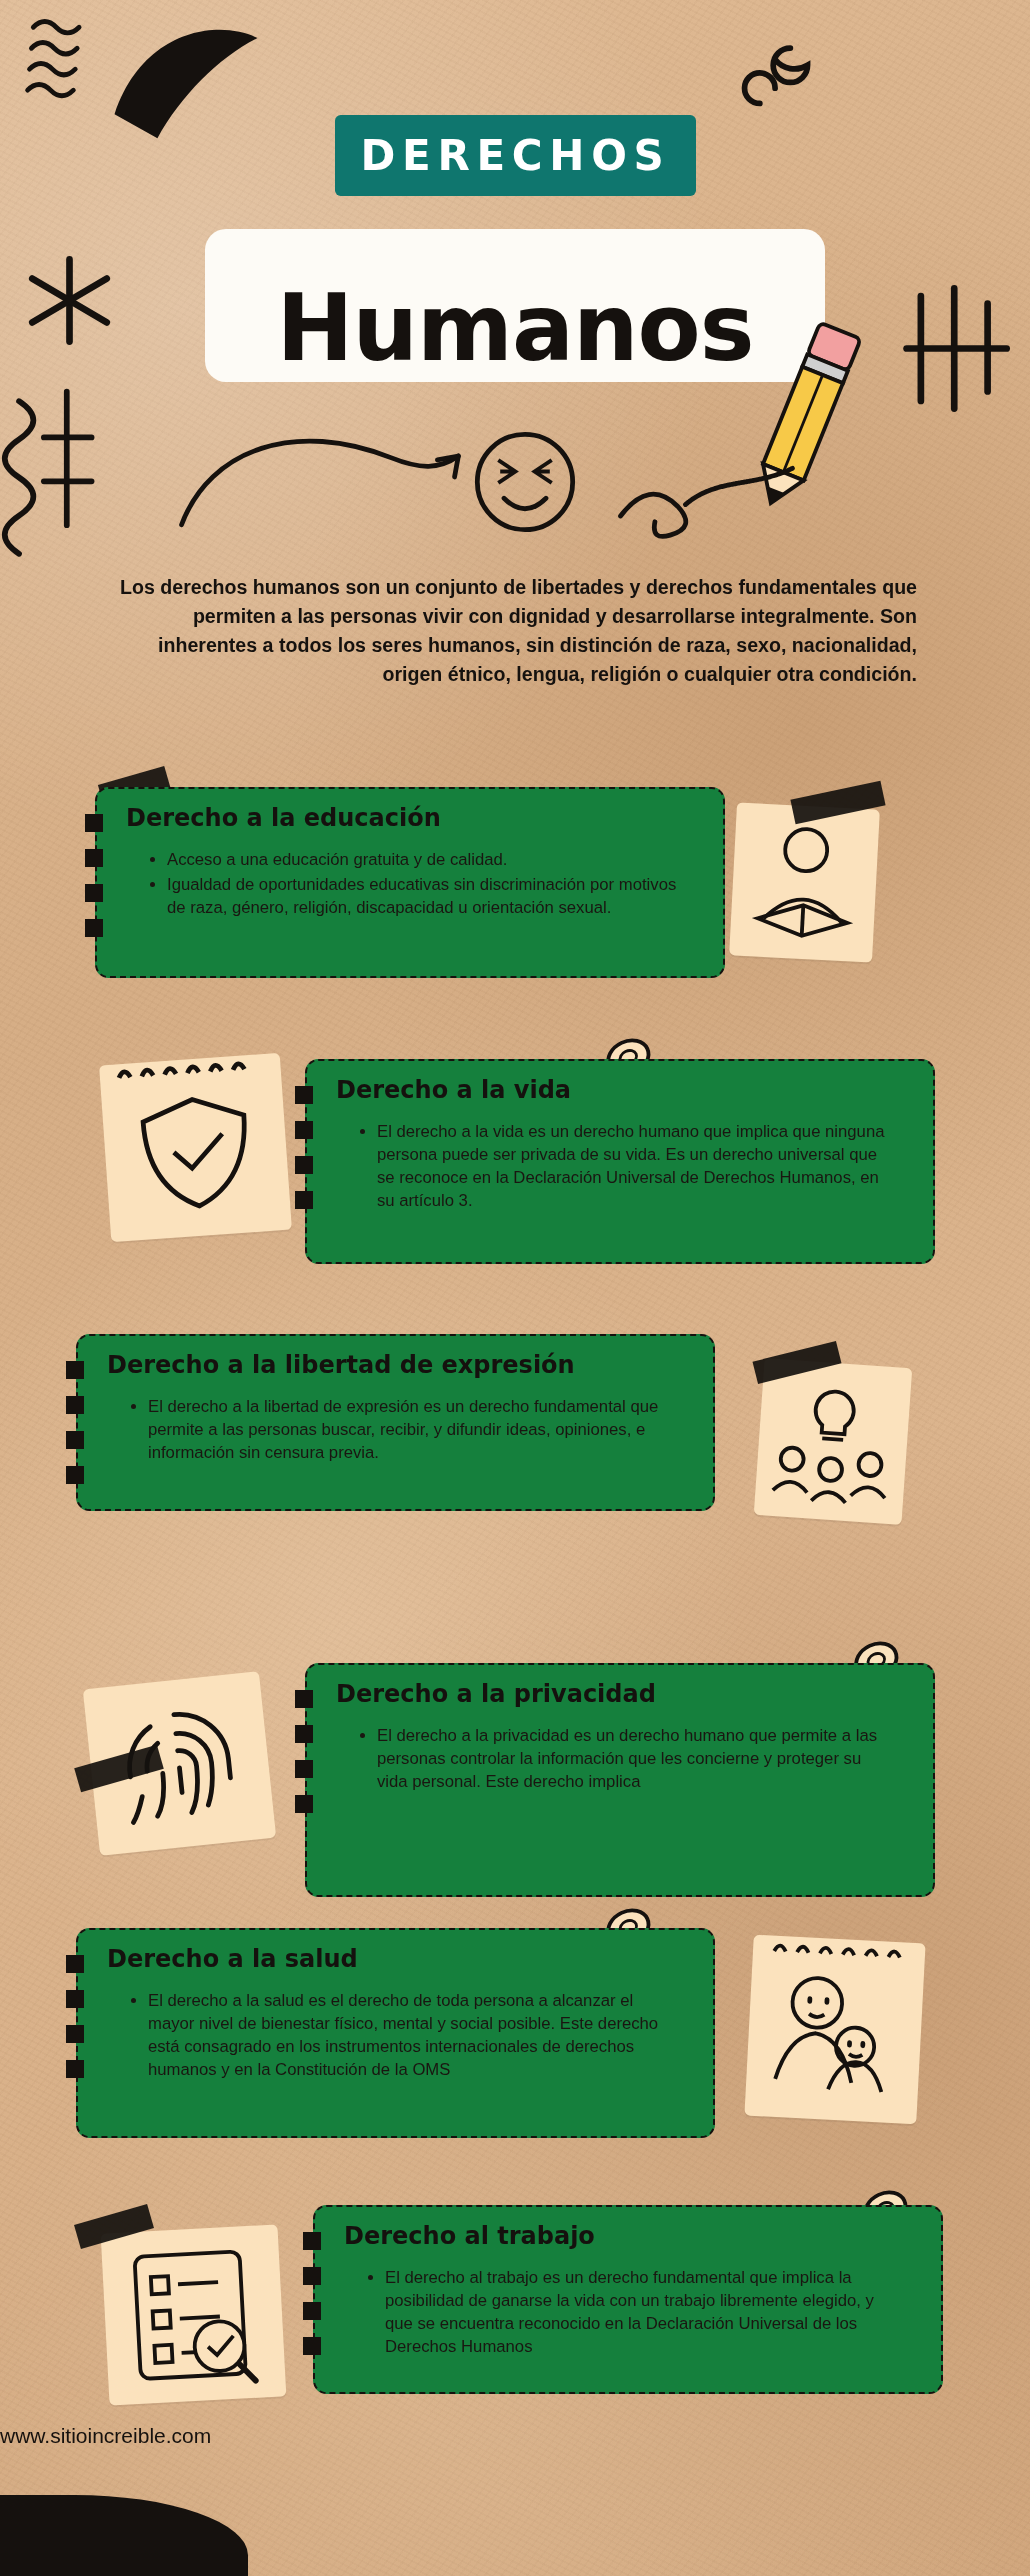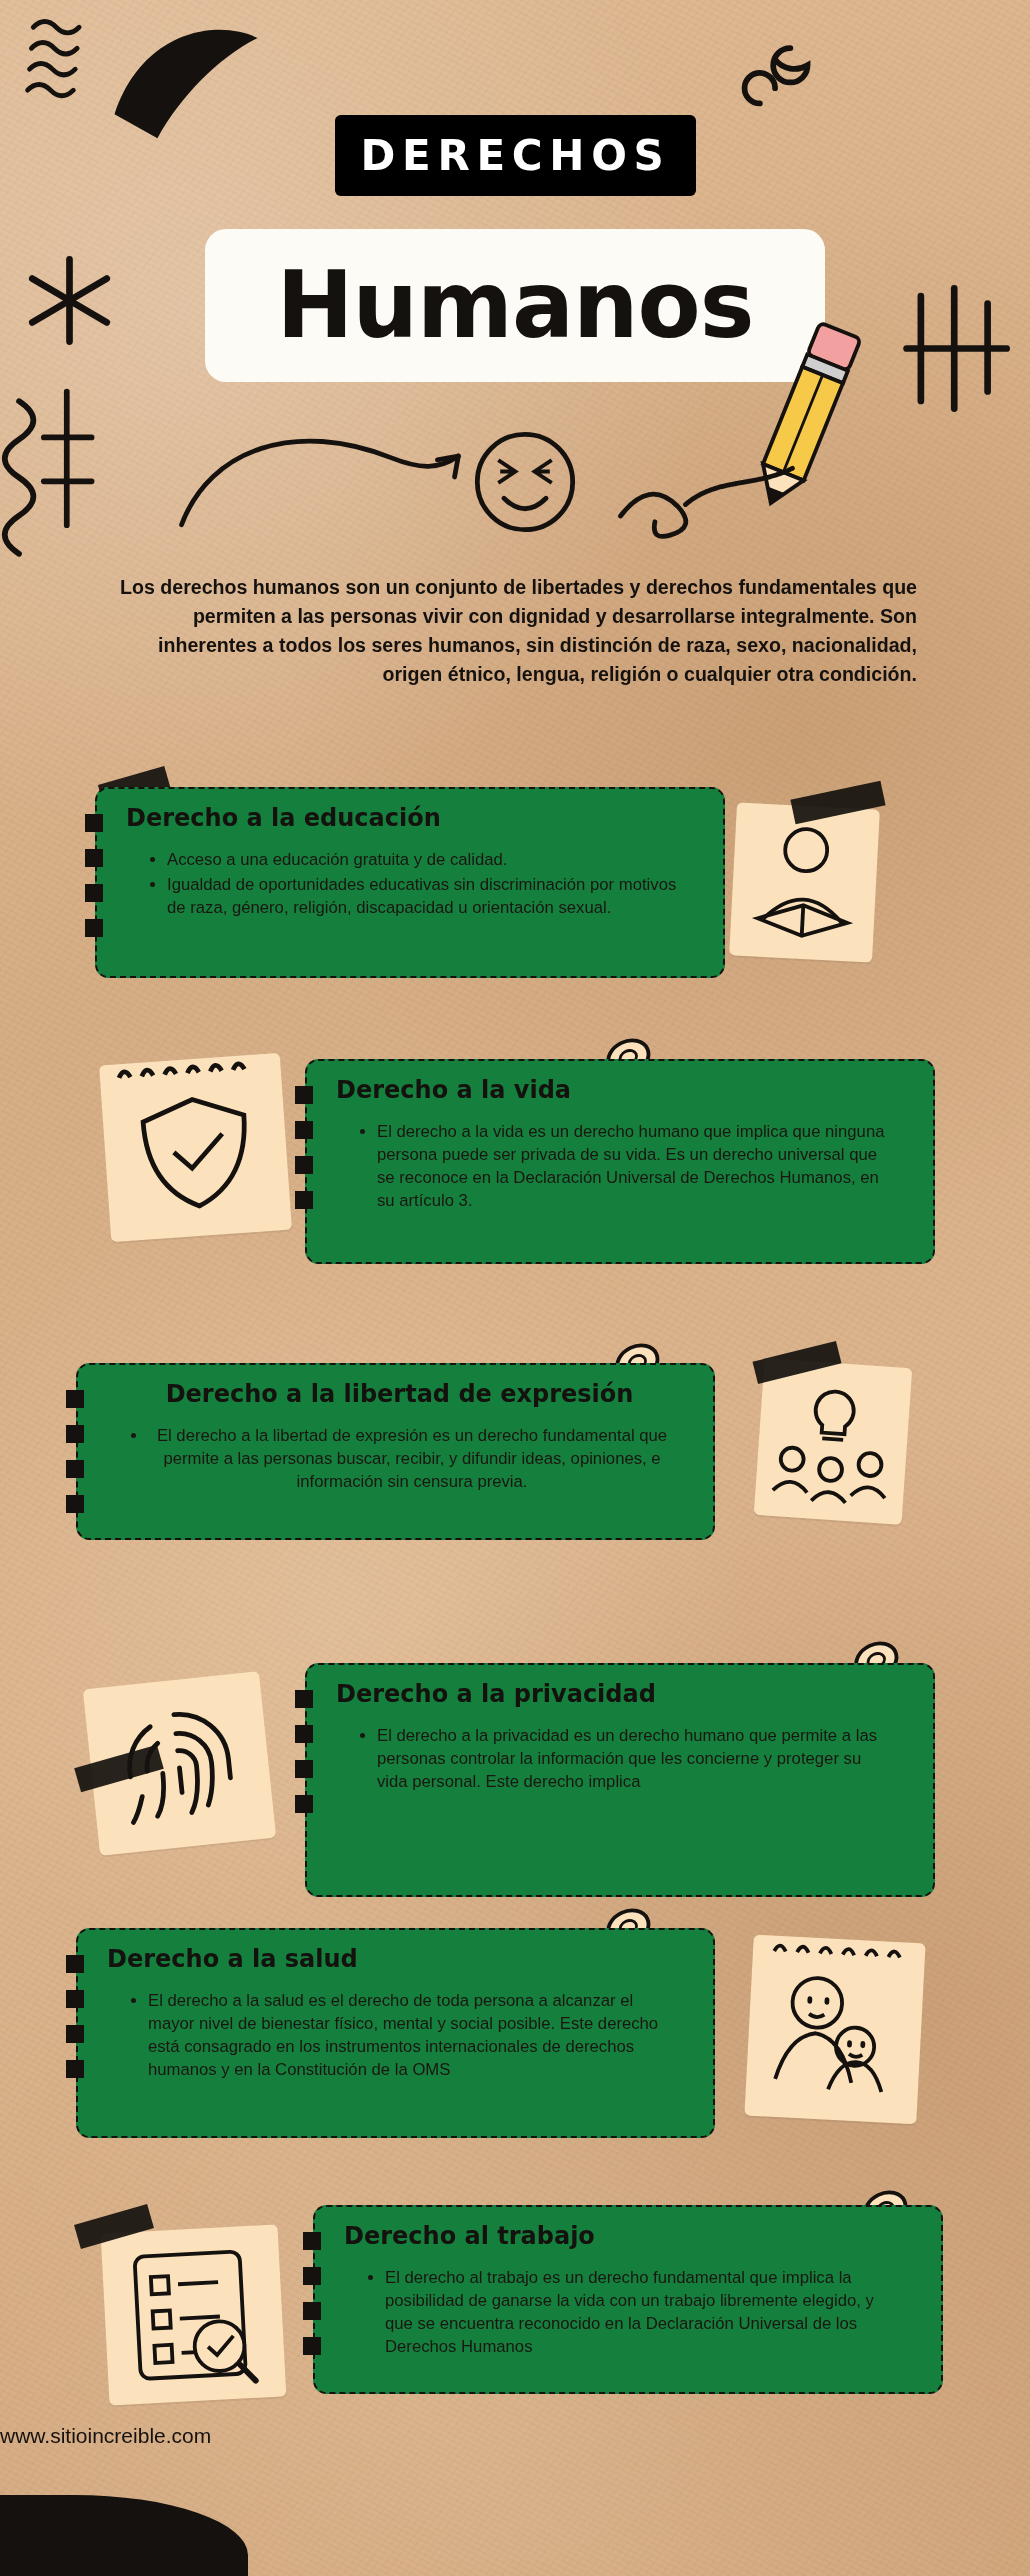--- a/index.html
+++ b/index.html
@@ -24,31 +24,31 @@
       linear-gradient(160deg,#e0bb95 0%, #d6ae86 35%, #dcb58e 60%, #d2a87f 100%);
   }
   .wrap{position:absolute;inset:0;}
 
   
   .doodle{position:absolute;pointer-events:none;}
 
   
   .title-black{
     position:absolute;left:335px;top:115px;width:361px;height:81px;
-    background:#000000;border-radius:5.7px;
+    background:#0f766e;border-radius:5.7px;
     display:flex;align-items:center;justify-content:center;
   }
   .title-black span{
     color:#fff;font-family:"DejaVu Sans",sans-serif;font-weight:bold;
     font-size:42px;letter-spacing:6.7px;
   }
   .title-white{
     position:absolute;left:205px;top:229px;width:620px;height:153px;
     background:#fdfbf6;border-radius:21px;
-    display:flex;align-items:center;justify-content:center;
+    display:flex;align-items:flex-end;justify-content:center;
   }
   .title-white span{
     color:#15110e;font-weight:bold;font-size:92px;letter-spacing:-1px;
     font-family:"DejaVu Sans",sans-serif;
   }
 
   .intro{
     position:absolute;left:115px;top:573px;width:802px;
     text-align:right;color:#15110e;font-weight:bold;
     font-size:19.6px;line-height:29px;
@@ -260,21 +260,21 @@
     </svg>
   </div>
   <div class="tape" style="left:754px;top:1351px;width:86px;height:23px;transform:rotate(-14deg);"></div>
 
   <svg class="doodle" style="left:601px;top:1334px;" width="67" height="76" viewBox="0 0 70 80">
     <path d="M34 46 L22 74" stroke="#15110e" stroke-width="4" fill="none"></path>
     <ellipse cx="38" cy="30" rx="22" ry="17" fill="#fbe2bd" stroke="#15110e" stroke-width="4" transform="rotate(-25 38 30)"></ellipse>
     <ellipse cx="38" cy="30" rx="9" ry="7" fill="none" stroke="#15110e" stroke-width="3" transform="rotate(-25 38 30)"></ellipse>
   </svg>
 
-  <div class="card" style="left:76px;top:1363px;width:639px;height:177px;text-align:center;">
+  <div class="card" style="left:76px;top:1334px;width:639px;height:177px;">
     <div class="sqcol">
       <div class="sq"></div>
         <div class="sq"></div>
         <div class="sq"></div>
         <div class="sq"></div>
     </div>
     <h3>Derecho a la libertad de expresión</h3>
     <ul>
       <li>El derecho a la libertad de expresión es un derecho fundamental que permite a las personas buscar, recibir, y difundir ideas, opiniones, e información sin censura previa.</li>
     </ul>

